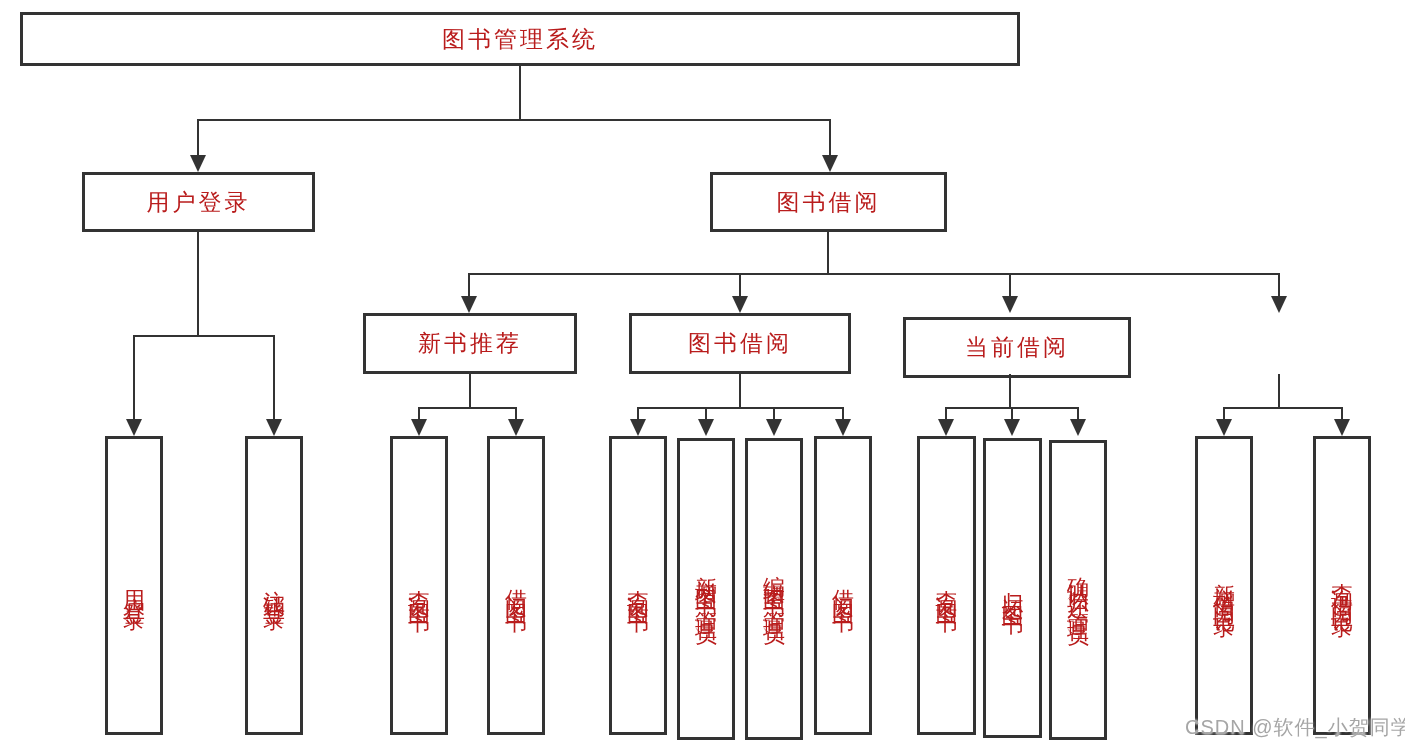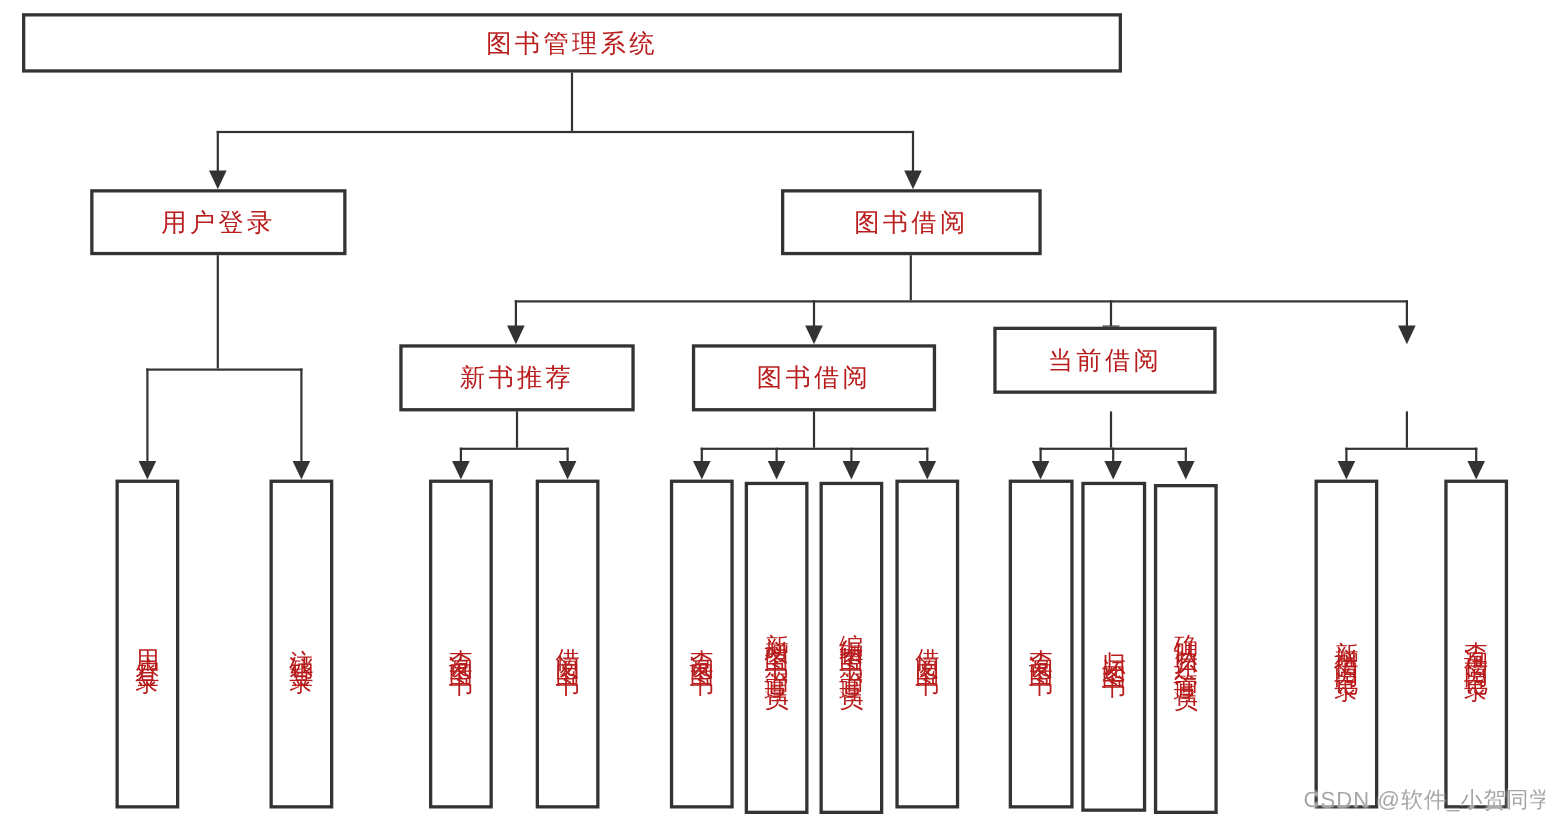--- a/index.html
+++ b/index.html
@@ -60,21 +60,21 @@
   <div class="vl" style="left:739px;top:273px;height:24px"></div>
   <div class="vl" style="left:1009px;top:273px;height:24px"></div>
   <div class="vl" style="left:1278px;top:273px;height:24px"></div>
   <div class="arrow" style="left:461px;top:296px"></div>
   <div class="arrow" style="left:732px;top:296px"></div>
   <div class="arrow" style="left:1002px;top:296px"></div>
   <div class="arrow" style="left:1271px;top:296px"></div>
 
   <div class="box hbox" style="left:363px;top:313px;width:214px;height:61px">新书推荐</div>
   <div class="box hbox" style="left:629px;top:313px;width:222px;height:61px">图书借阅</div>
-  <div class="box hbox" style="left:903px;top:297px;width:203px;height:61px">当前借阅</div>
+  <div class="box hbox" style="left:903px;top:317px;width:228px;height:61px">当前借阅</div>
 
   <div class="vl" style="left:469px;top:374px;height:33px"></div>
   <div class="hl" style="left:418px;top:407px;width:99px"></div>
   <div class="vl" style="left:418px;top:407px;height:13px"></div>
   <div class="vl" style="left:515px;top:407px;height:13px"></div>
   <div class="arrow" style="left:411px;top:419px"></div>
   <div class="arrow" style="left:508px;top:419px"></div>
 
   <div class="vl" style="left:739px;top:374px;height:33px"></div>
   <div class="hl" style="left:637px;top:407px;width:207px"></div>

